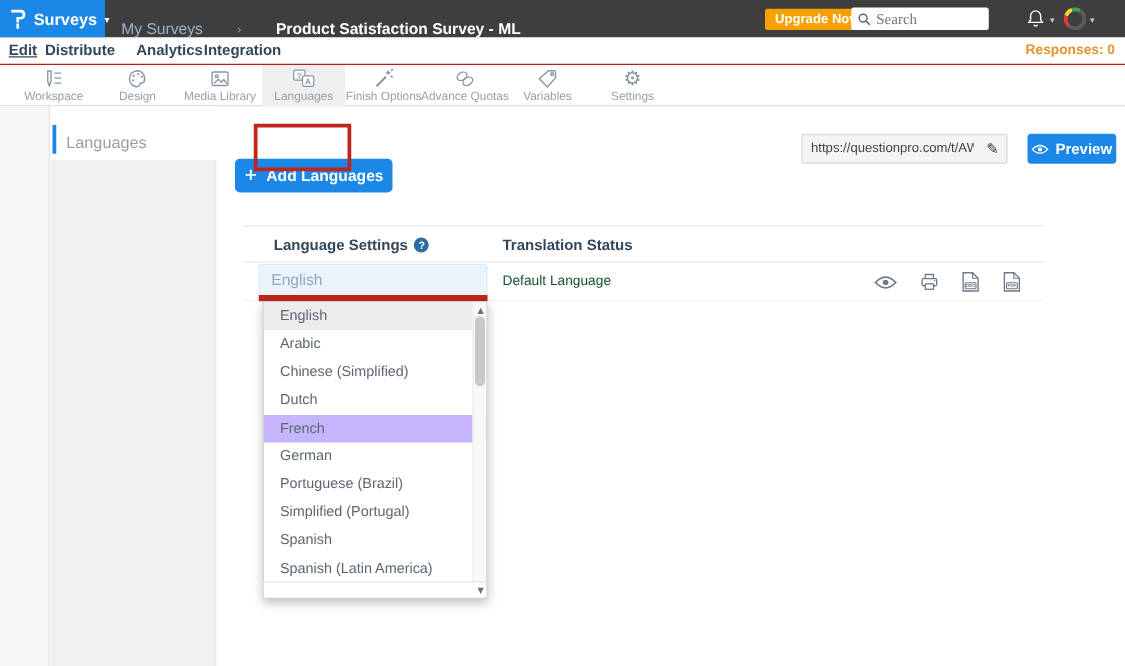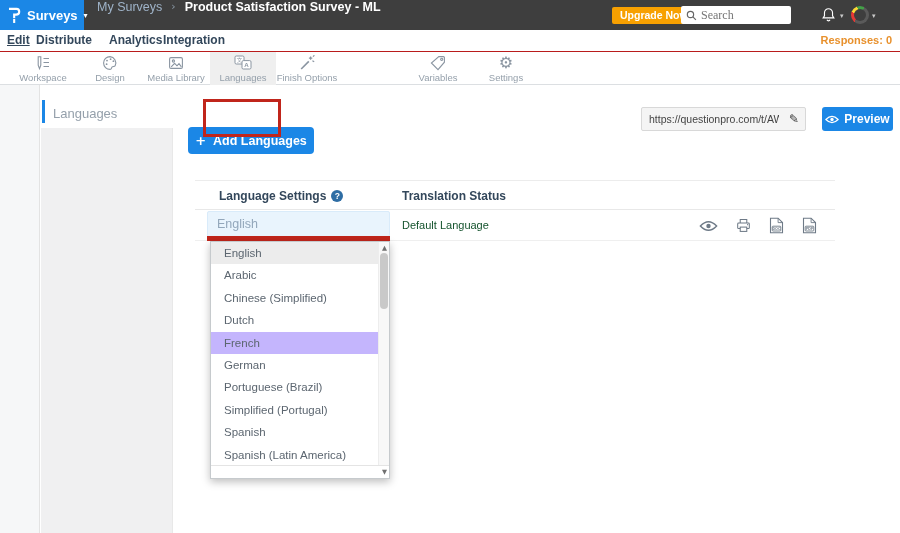--- a/index.html
+++ b/index.html
@@ -6,21 +6,21 @@
   body { font-family: "Liberation Sans", sans-serif; background:#fff; }
   .glyph { font-family: "DejaVu Sans", sans-serif; }
   .screen { position:relative; width:900px; height:533px; background:#fff; overflow:hidden; }
 
   
   .topbar { position:absolute; left:0; top:0; width:900px; height:30px; background:#3E3E3E; }
   .brand-block { position:absolute; left:0; top:0; width:84px; height:30px; background:#1B87E6;
                  display:flex; align-items:center; padding-left:8px; gap:6px; color:#fff; }
   .brand-label { font-size:13px; font-weight:bold; }
   .brand-caret { font-size:8px; color:#fff; }
-  .breadcrumb { position:absolute; left:97px; top:0; height:30px; display:flex; align-items:flex-start; gap:9px; }
+  .breadcrumb { position:absolute; left:97px; top:0; height:30px; display:flex; align-items:flex-end; gap:27px; }
   .bc-parent { color:#9FB3C8; font-size:12.5px; }
   .bc-sep { color:#8B9AA8; font-size:11px; }
   .bc-current { color:#fff; font-size:12.5px; font-weight:bold; }
   .upgrade-btn { position:absolute; left:612px; top:7px; height:17px; line-height:17px; padding:0 8px;
                  background:#F7A001; border-radius:2px; color:#fff; font-size:10.5px; font-weight:bold; border:none; }
   .search-box { position:absolute; left:681px; top:6px; width:110px; height:18px; background:#fff;
                 border-radius:2px; display:flex; align-items:center; padding:0 5px; gap:4px; }
   .search-box input { border:none; outline:none; flex:1; font-size:12px; color:#444; min-width:0;
                       font-family:Liberation Serif, serif; }
   .help-label { position:absolute; left:757px; top:0; height:30px; line-height:30px; color:#fff; font-size:12px; }
@@ -204,20 +204,29 @@
     <div class="tb-item ti-4">
       <span class="tb-icon">
         <svg width="16" height="16" viewBox="0 0 16 16" fill="none" stroke="#8A95A1" stroke-width="1.2">
           <path d="M2.2 14 L9.8 6.4" stroke-width="1.6"></path>
           <path d="M11.6 1.4 v3.4 M9.9 3.1 h3.4 M13.4 5.8 l1.8 1 M14 1.6 l1.4 -1.3"></path>
         </svg>
       </span>
       <span class="tb-label">Finish Options</span>
     </div>
 
+    <div class="tb-item ti-5">
+      <span class="tb-icon">
+        <svg width="18" height="16" viewBox="0 0 18 16" fill="none" stroke="#8A95A1" stroke-width="1.1">
+          <ellipse cx="6.6" cy="6" rx="4.2" ry="2.9" transform="rotate(-32 6.6 6)"></ellipse>
+          <ellipse cx="11.2" cy="10" rx="4.2" ry="2.9" transform="rotate(-32 11.2 10)"></ellipse>
+        </svg>
+      </span>
+      <span class="tb-label">Advance Quotas</span>
+    </div>
 
     <div class="tb-item ti-6">
       <span class="tb-icon">
         <svg width="16" height="16" viewBox="0 0 16 16" fill="none" stroke="#8A95A1" stroke-width="1.1">
           <path d="M8.8 1.6 h4.6 a1 1 0 0 1 1 1 V7.2 L8 14.6 1.4 8 z"></path>
           <circle cx="11.7" cy="4.3" r="1.1"></circle>
         </svg>
       </span>
       <span class="tb-label">Variables</span>
     </div>

